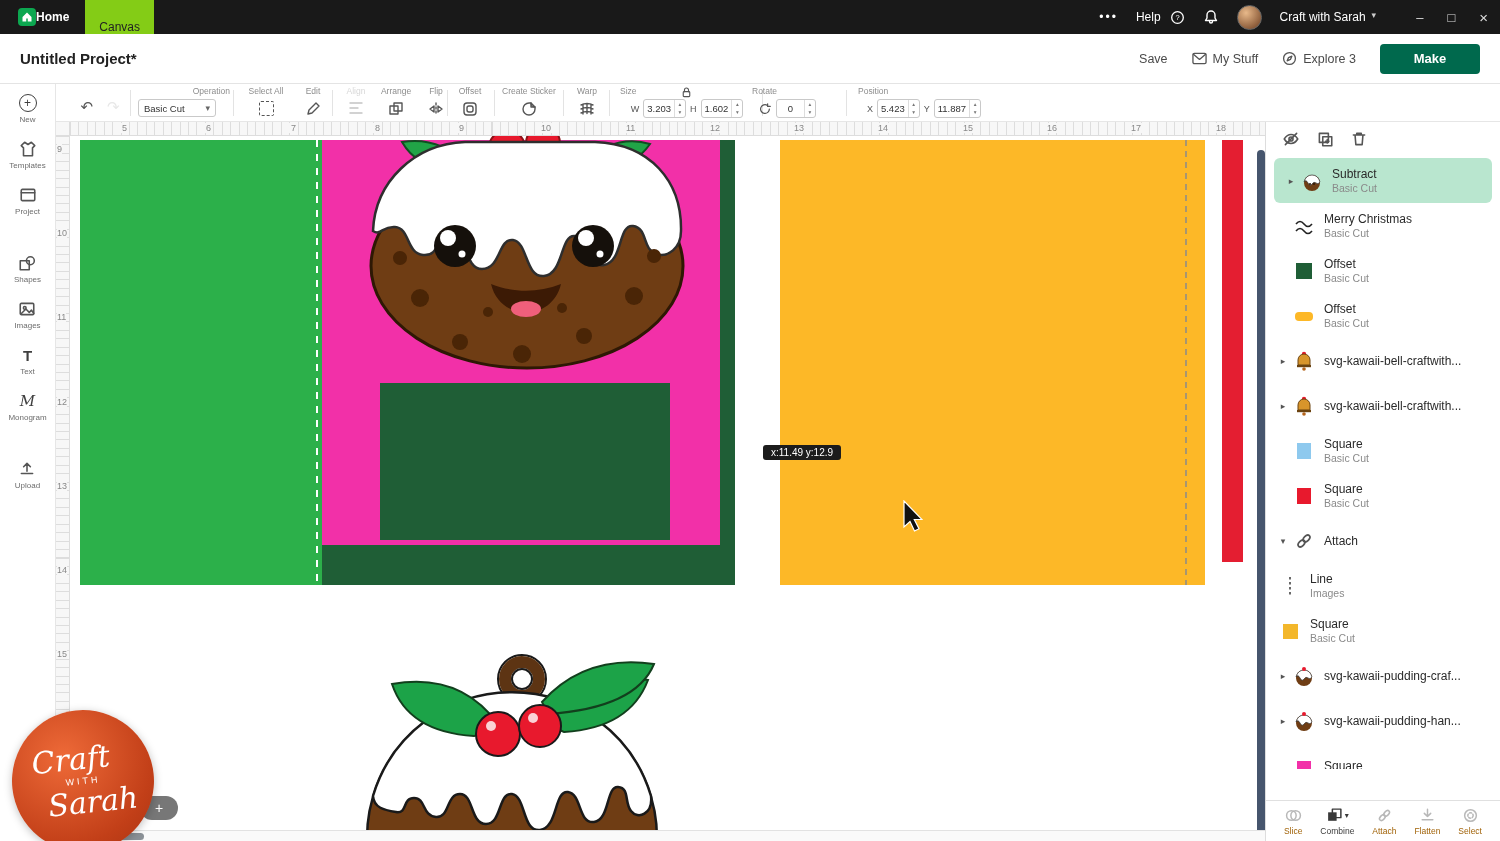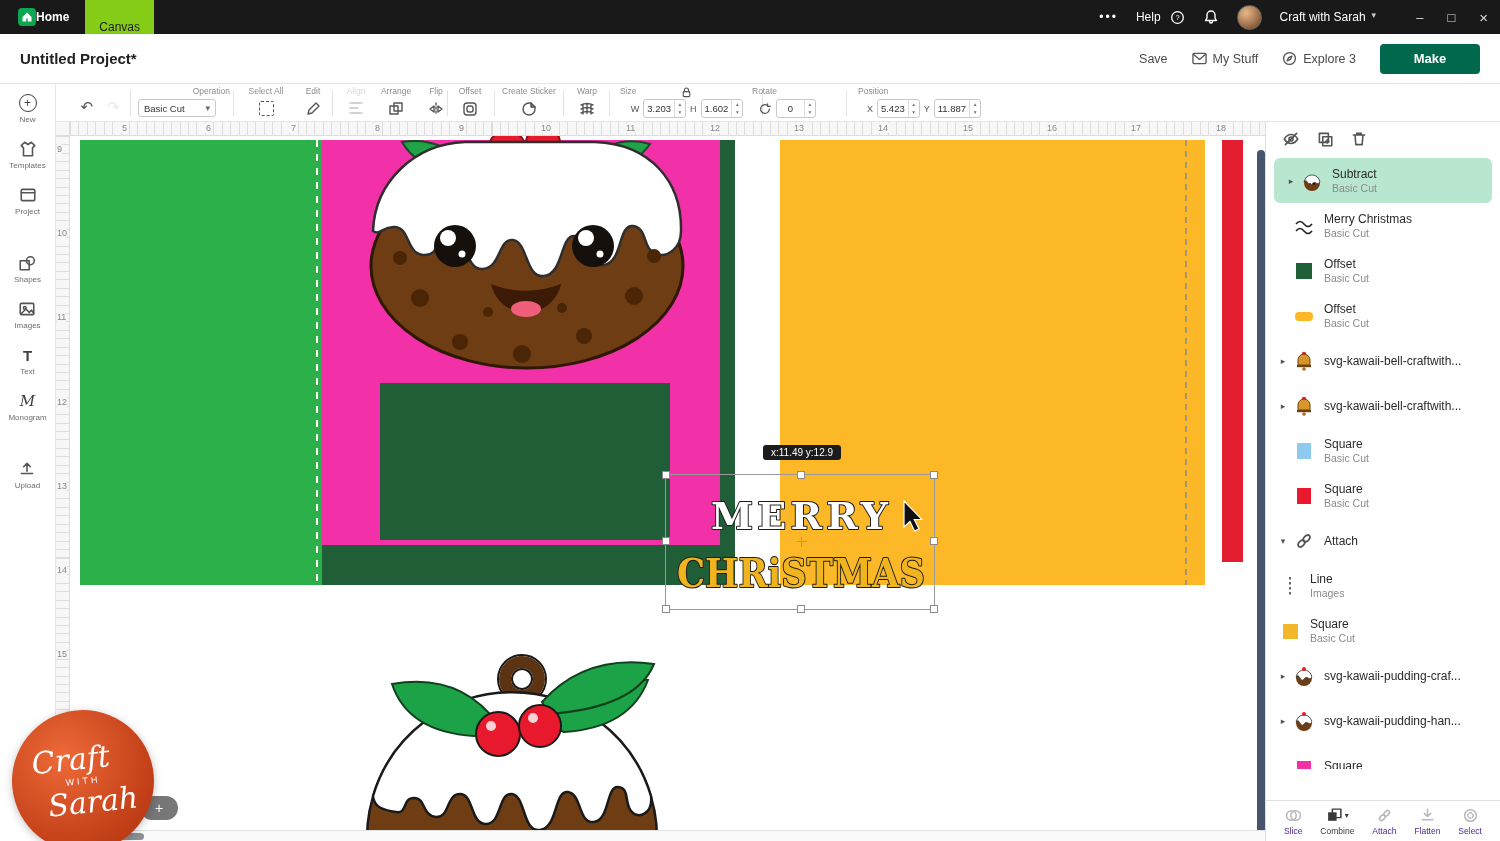--- a/index.html
+++ b/index.html
@@ -101,21 +101,21 @@
 .thumb{width:24px;height:24px;display:flex;align-items:center;justify-content:center;margin:0 8px 0 2px}
 .ltext{display:flex;flex-direction:column;justify-content:center;gap:1px}
 .lname{font-size:12px;color:#2a2a2a;white-space:nowrap}
 .lsub{font-size:10.5px;color:#8a8a8a}
 .lsub:empty{display:none}
 .indent{}
 .blank-row{position:absolute;left:0;right:0;bottom:41px;height:31px;background:#f7f7f7;border-top:1px solid #e4e4e4;display:flex;align-items:center;padding-left:12px;gap:12px}
 .blank-thumb{width:32px;height:20px;background:#fff;border:1px solid #c9c9c9;border-radius:2px}
 .blank-label{font-size:10px;color:#666}
 .lp-tools{position:absolute;left:0;right:0;bottom:0;height:41px;border-top:1px solid #e0e0e0;display:flex;justify-content:space-evenly;align-items:center;background:#fff}
-.lp-tool{display:flex;flex-direction:column;align-items:center;gap:2px;color:#4c1d95;cursor:pointer}
+.lp-tool{display:flex;flex-direction:column;align-items:center;gap:2px;color:#a16207;cursor:pointer}
 .lp-tool .tl{font-size:8.5px}
 .lp-tool.active{color:#3a3a3a}
 .lp-tool .cmb{display:flex;align-items:center;gap:2px}
 
 .ic{stroke:#555;fill:none;stroke-width:1.4;stroke-linecap:round;stroke-linejoin:round}
 .icw{stroke:#fff;fill:none;stroke-width:1.4;stroke-linecap:round;stroke-linejoin:round}
 .icg{stroke:#b8b8b8;fill:none;stroke-width:1.4;stroke-linecap:round;stroke-linejoin:round}
 .icd{stroke:#3a3a3a;fill:none;stroke-width:1.4;stroke-linecap:round;stroke-linejoin:round}
 </style>
 </head>
@@ -459,35 +459,20 @@
           <path d="M 428 588 Q 390 536 322 548 Q 338 596 404 600 Q 420 598 428 588 Z" fill="#1ca348" stroke="#123f1d" stroke-width="2"></path>
           <path d="M 466 584 Q 508 532 578 544 Q 560 592 494 596 Z" fill="#1ca348" stroke="#123f1d" stroke-width="2"></path>
           <path d="M 472 566 Q 515 518 584 528 Q 566 572 478 578 Z" fill="#1ca348" stroke="#123f1d" stroke-width="2"></path>
           <circle cx="428" cy="598" r="22" fill="#e8192d" stroke="#1a1a1a" stroke-width="2"></circle>
           <circle cx="470" cy="590" r="21" fill="#e8192d" stroke="#1a1a1a" stroke-width="2"></circle>
           <circle cx="421" cy="590" r="5" fill="#ffffff" opacity="0.8"></circle>
           <circle cx="463" cy="582" r="5" fill="#ffffff" opacity="0.8"></circle>
         </g>
       </svg>
 
-      <div class="selection">
-        <svg width="270" height="136" viewBox="0 0 270 136">
-          <text x="135" y="54" text-anchor="middle" font-family="DejaVu Serif, serif" font-weight="bold" font-size="38" letter-spacing="3" fill="#ffffff" stroke="#1c1c1c" stroke-width="2" paint-order="stroke" stroke-linejoin="round" textLength="180">MERRY</text>
-          <text x="135" y="112" text-anchor="middle" font-family="DejaVu Serif, serif" font-weight="bold" font-size="40" fill="#f0b41e" stroke="#1c1c1c" stroke-width="2" paint-order="stroke" stroke-linejoin="round" textLength="248" lengthAdjust="spacingAndGlyphs">CHRiSTMAS</text>
-        </svg>
-        <div class="crosshair"></div>
-        <div class="handle" style="left:-4px;top:-4px"></div>
-        <div class="handle" style="left:131px;top:-4px"></div>
-        <div class="handle" style="right:-4px;top:-4px"></div>
-        <div class="handle" style="left:-4px;top:62px"></div>
-        <div class="handle" style="right:-4px;top:62px"></div>
-        <div class="handle" style="left:-4px;bottom:-4px"></div>
-        <div class="handle" style="left:131px;bottom:-4px"></div>
-        <div class="handle" style="right:-4px;bottom:-4px"></div>
-      </div>
 
       <div class="postip">x:11.49 y:12.9</div>
 
       <svg class="cursor" width="20" height="32" viewBox="0 0 20 32">
         <path d="M1 1 L1 27 L7 21.5 L11.5 31 L16 28.8 L11.3 19.5 L19 19.5 Z" fill="#111" stroke="#fff" stroke-width="1.2"></path>
       </svg>
 
       <div class="zoom-ctrl">
           <span>+</span>
         </div>

